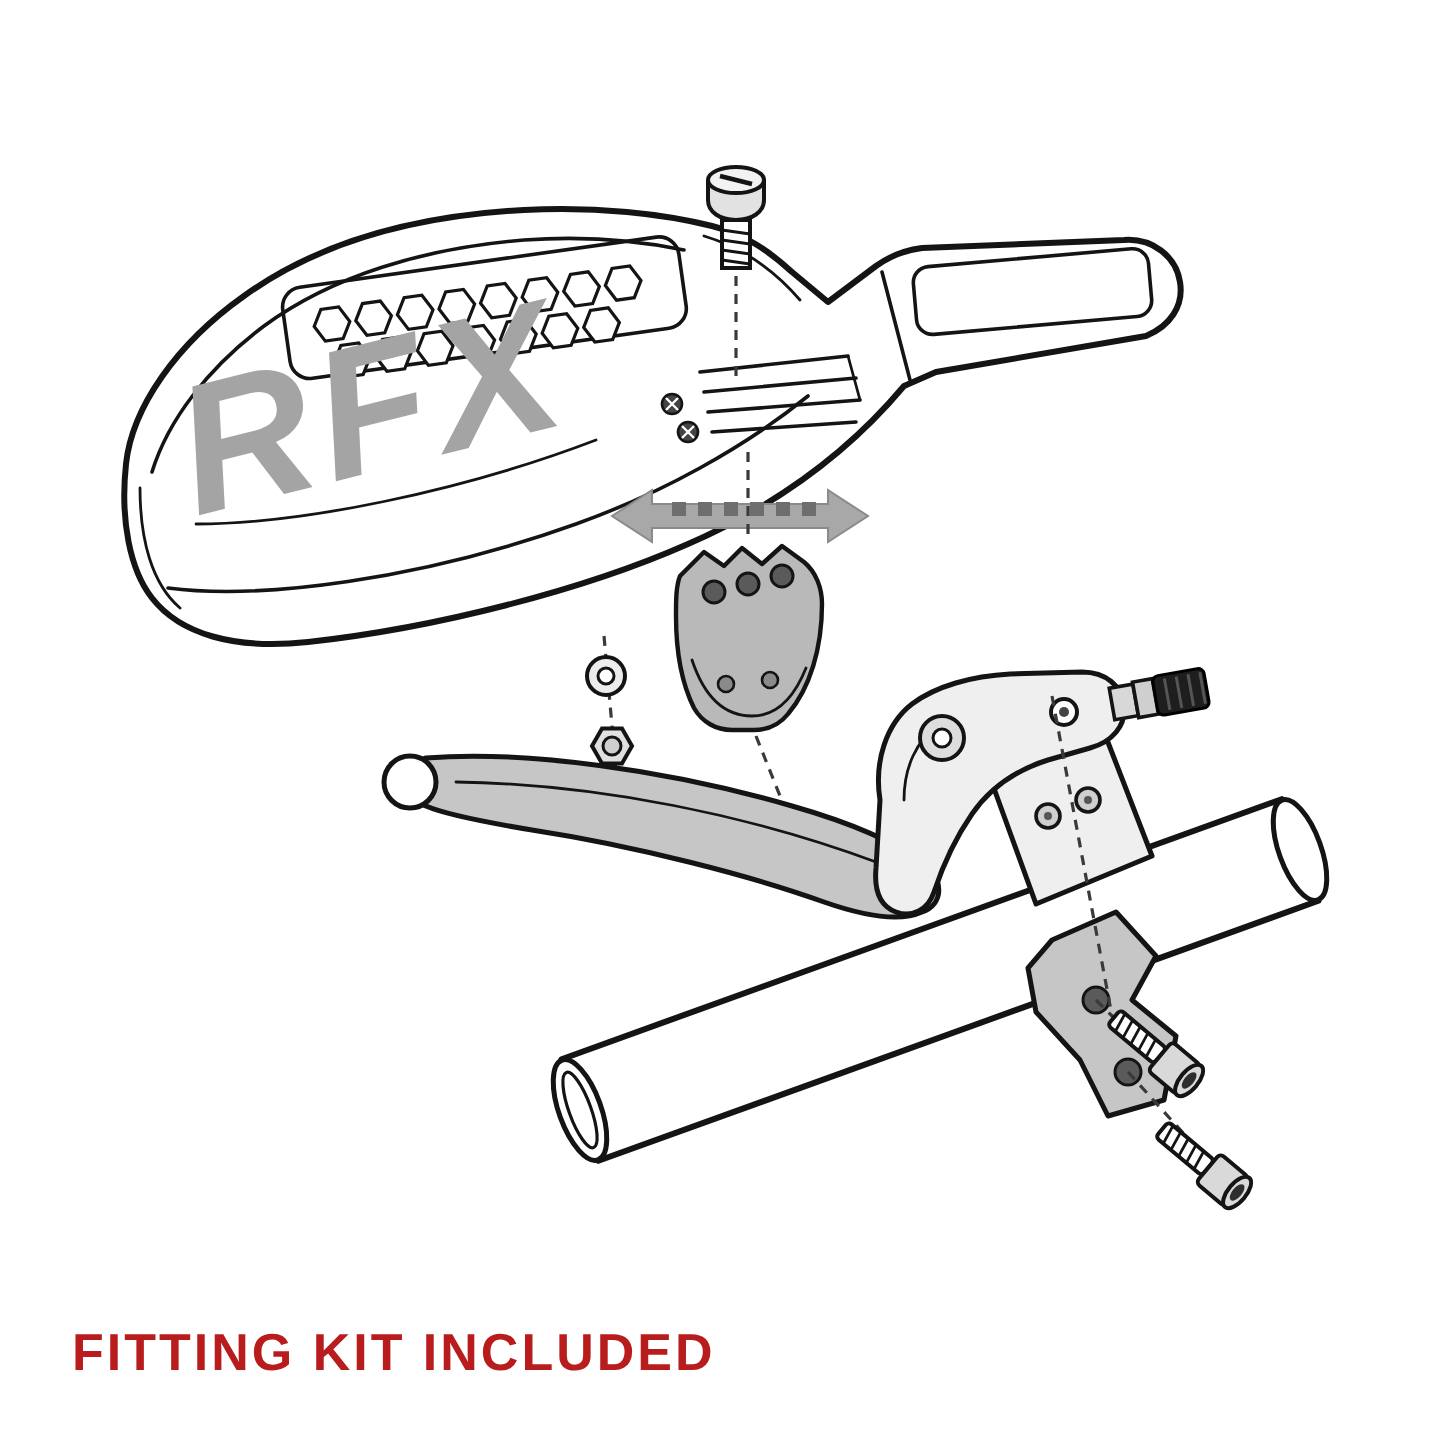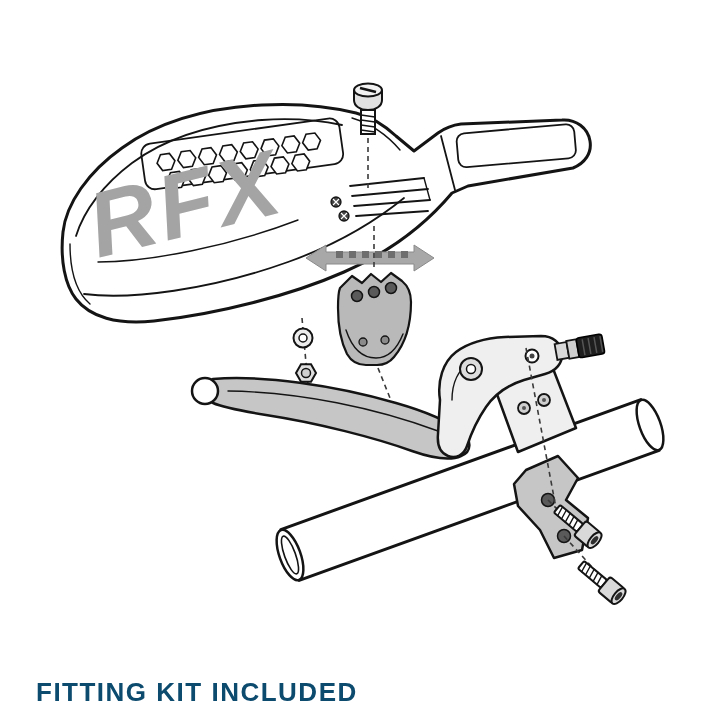--- a/index.html
+++ b/index.html
@@ -15,22 +15,22 @@
   .detail{stroke:#141414;stroke-width:1.8;fill:none;stroke-linecap:round;}
   .thin{stroke:#141414;stroke-width:1.4;fill:none;stroke-linecap:round;}
   .gray-part{fill:#c6c6c6;stroke:#141414;stroke-width:2.5;stroke-linejoin:round;}
   .mid-part{fill:#b9b9b9;stroke:#141414;stroke-width:2.2;stroke-linejoin:round;}
   .light-part{fill:#efefef;stroke:#141414;stroke-width:2.5;stroke-linejoin:round;}
   .dash{stroke:#3a3a3a;stroke-width:1.6;stroke-dasharray:5 4;fill:none;}
   .hex{fill:#ffffff;stroke:#141414;stroke-width:1.6;}
   .hole{fill:#5a5a5a;stroke:#141414;stroke-width:1.5;}
   text.logo{font-family:"Liberation Sans",sans-serif;font-style:italic;font-weight:900;font-size:92px;fill:#a4a4a4;letter-spacing:4px;}
   .caption{
-    position:absolute;left:36px;bottom:12px;
-    font-weight:700;font-size:26px;letter-spacing:1.5px;color:#0c4a6e;
+    position:absolute;left:36px;bottom:28px;
+    font-weight:700;font-size:26px;letter-spacing:1.5px;color:#b91c1c;
   }
 </style>
 </head>
 <body>
 
 <div class="stage">
   <svg width="720" height="720" viewBox="0 0 720 720">
     <defs>
       <polygon id="hex" class="hex" points="-9,0 -4.5,-8 4.5,-8 9,0 4.5,8 -4.5,8"></polygon>
     </defs>

